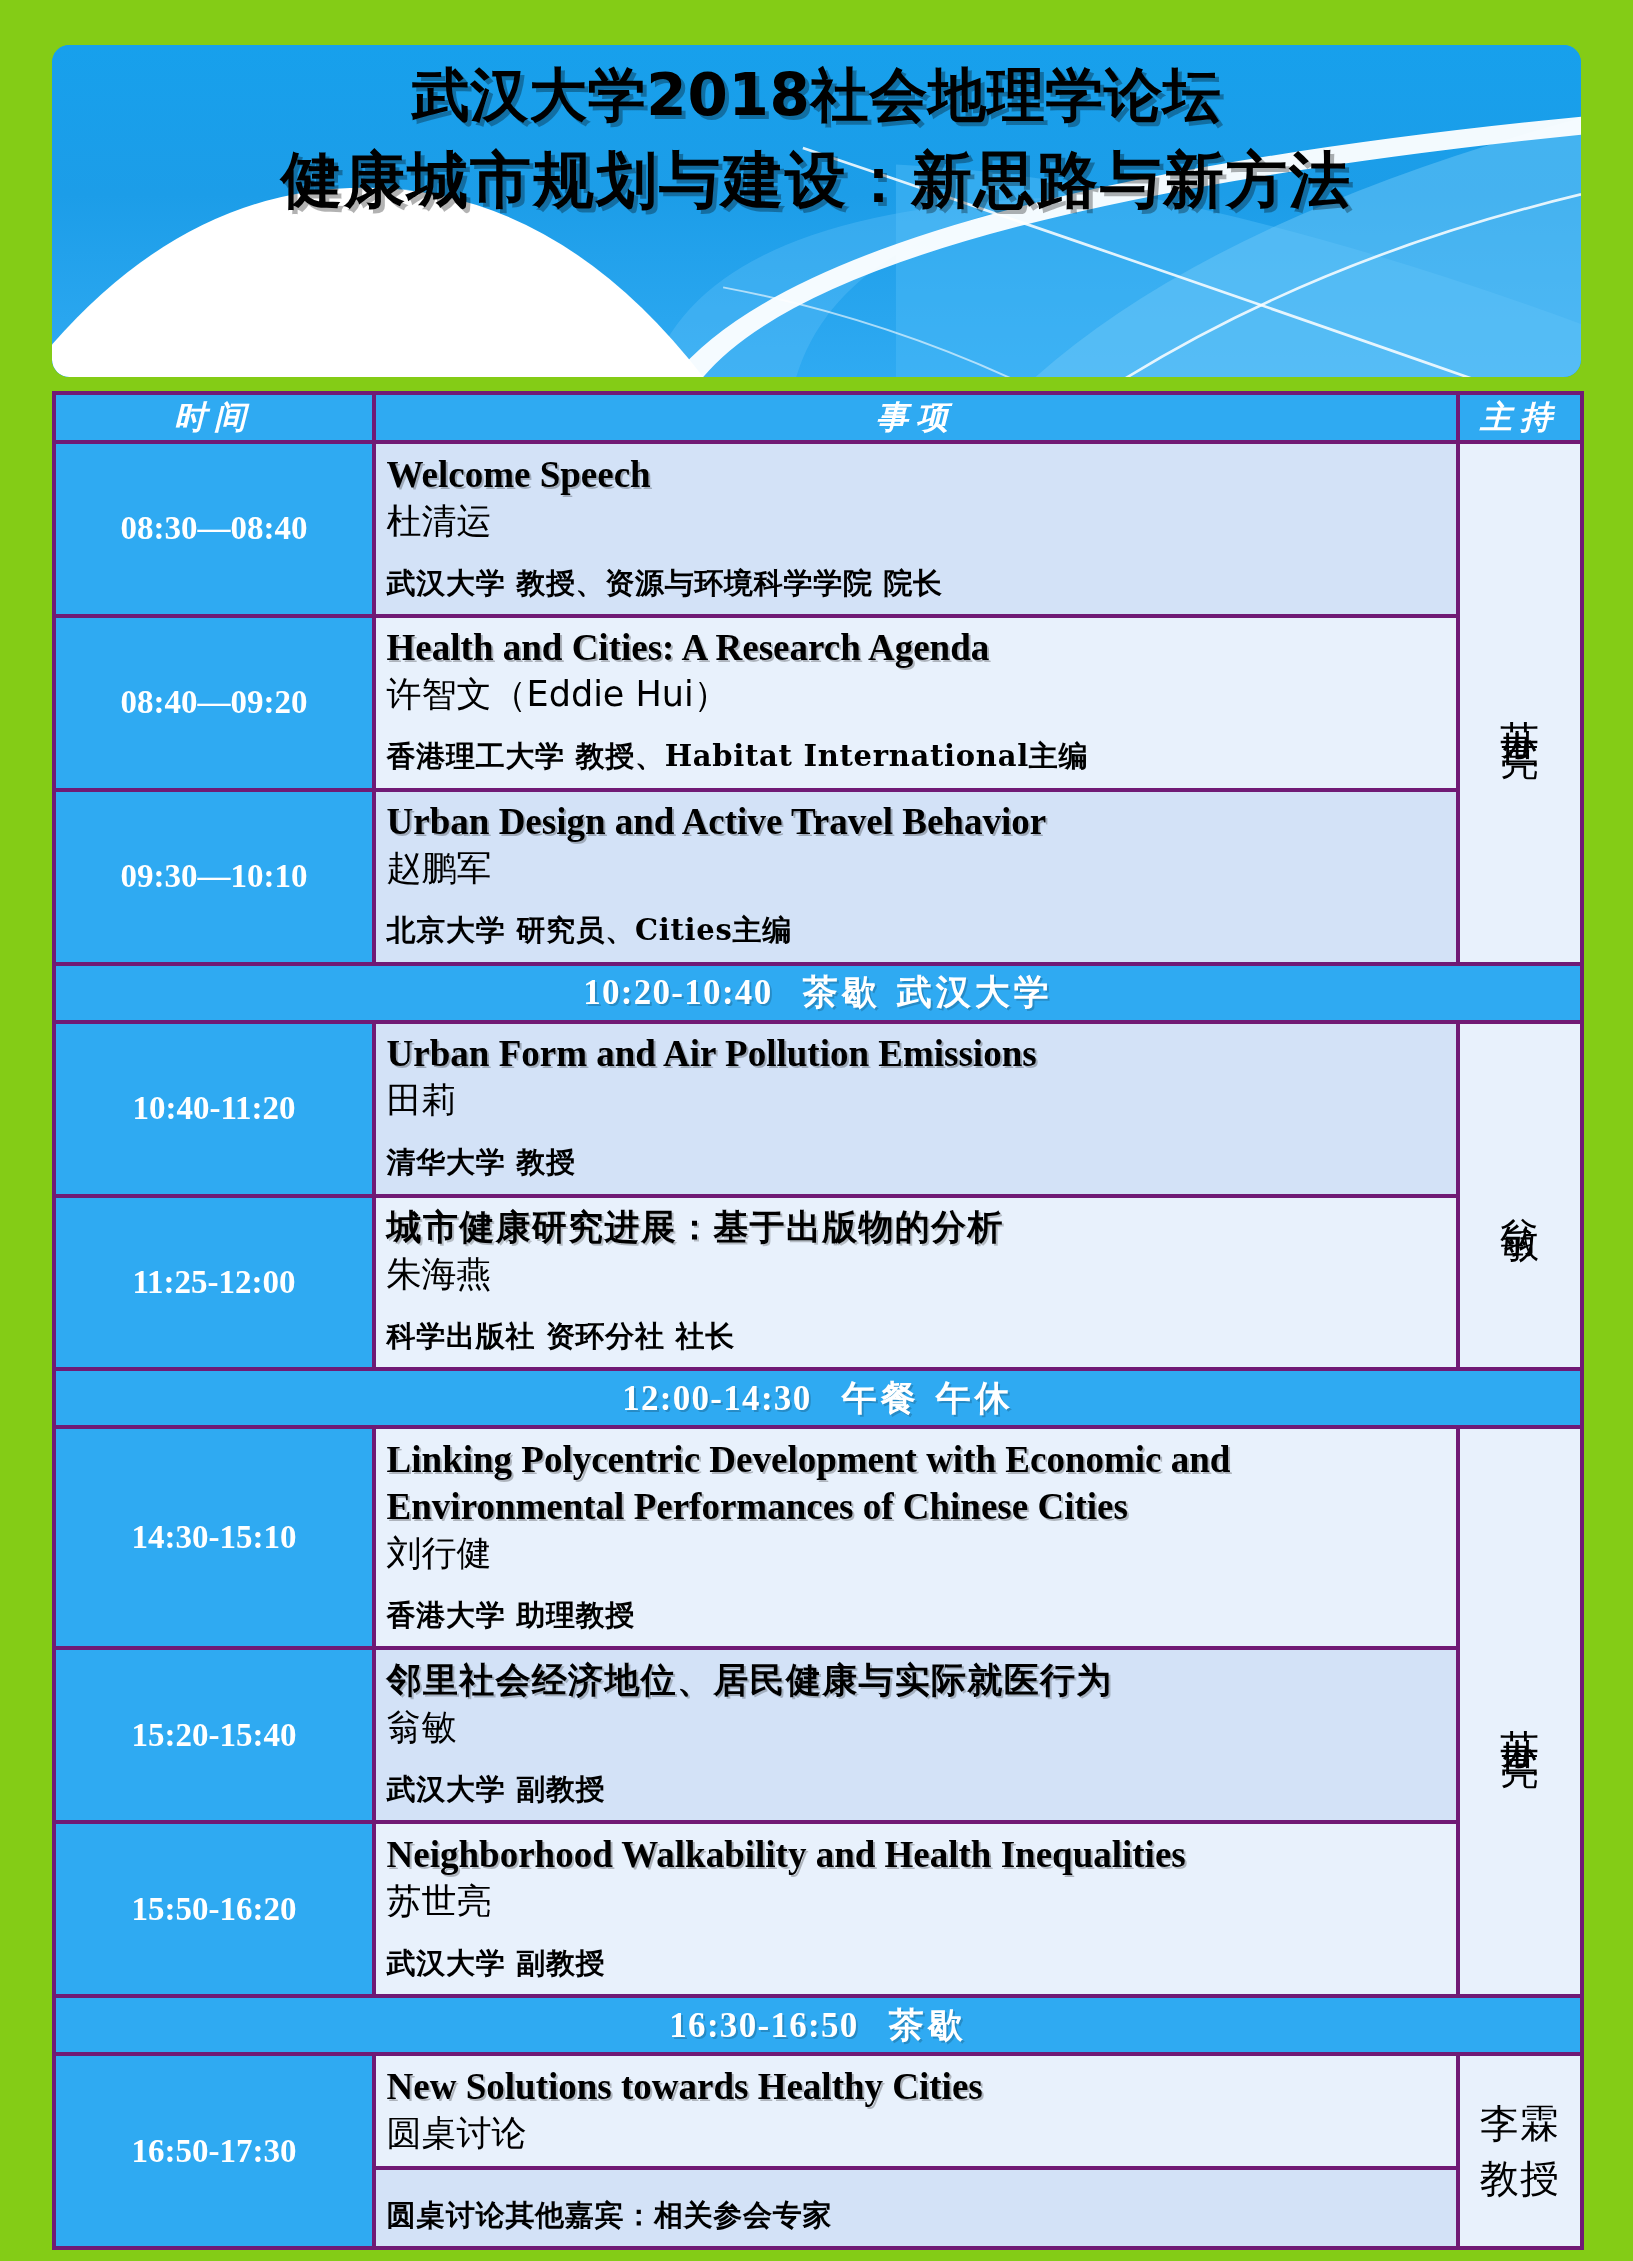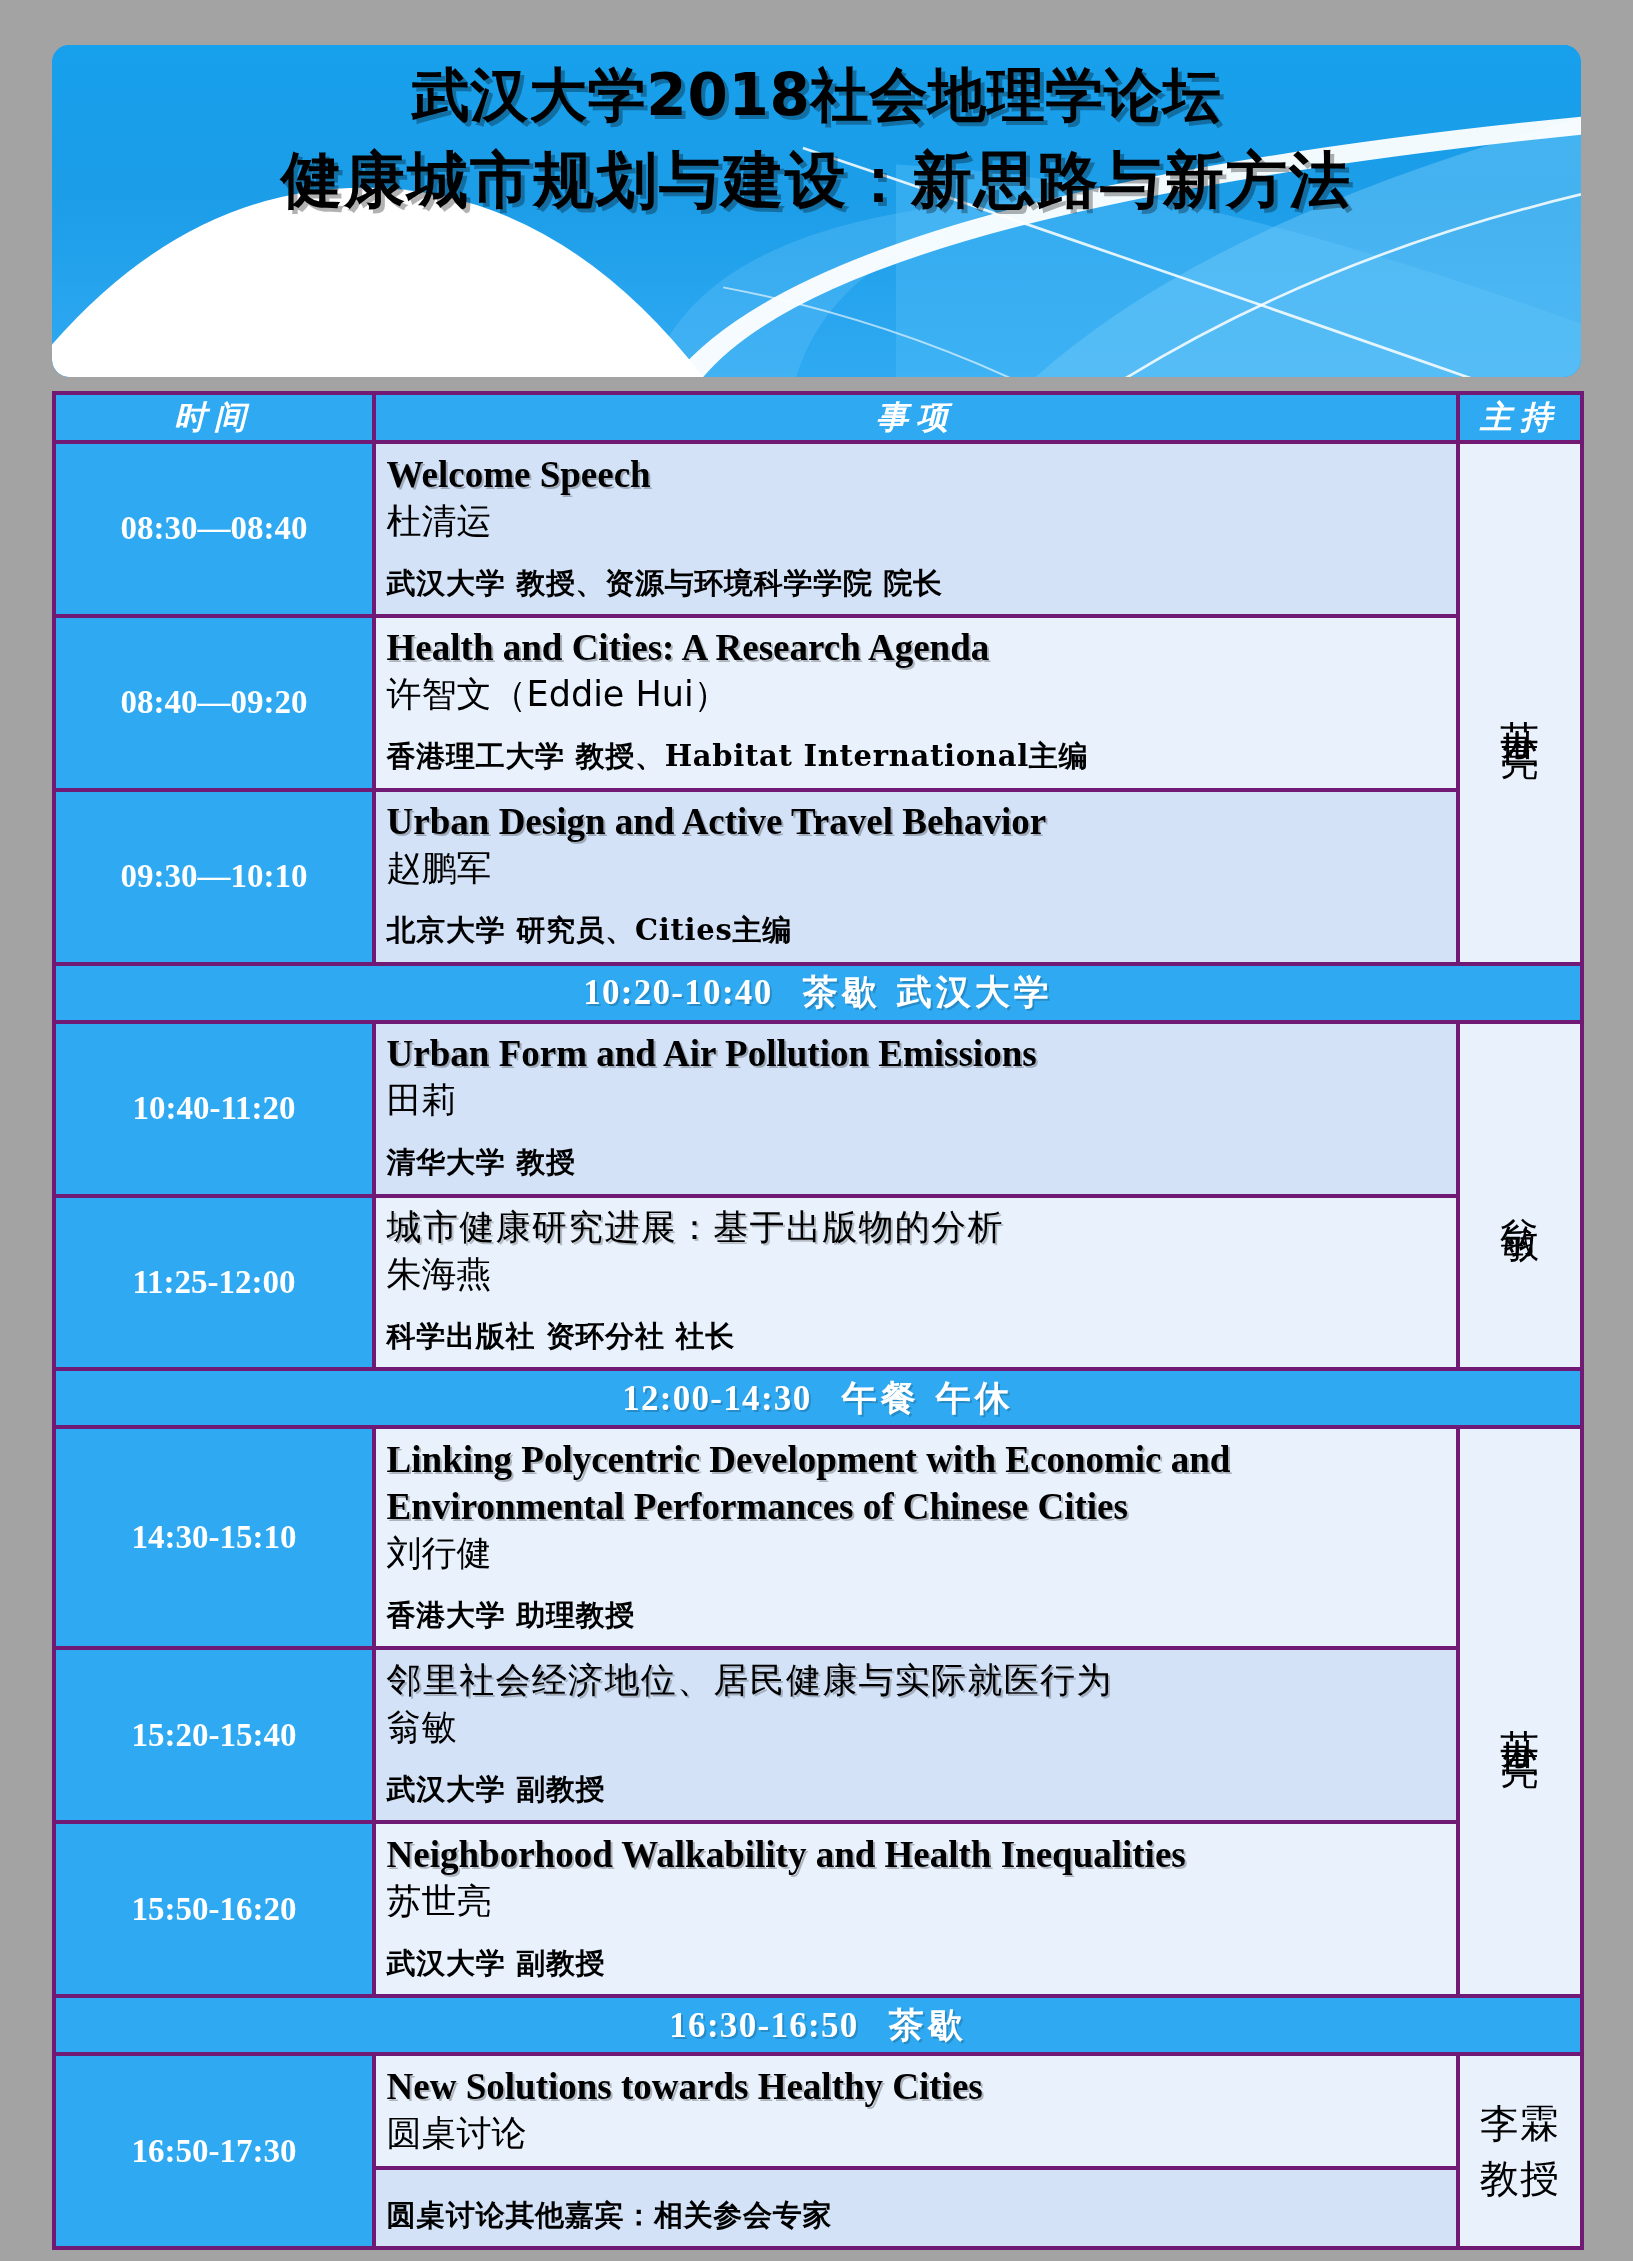--- a/index.html
+++ b/index.html
@@ -2,21 +2,21 @@
 <html style="font-size:10.6px"><head>
 <meta charset="utf-8">
 <style>
   * { box-sizing: border-box; margin: 0; padding: 0; }
   html, body {
     width: 1633px; height: 2261px;
     background: #ffffff;
     font-family: "Liberation Serif", "DejaVu Serif", serif;
     overflow: hidden;
   }
-  .poster { position: relative; width: 1633px; height: 2261px; background:#a3a3a3; }
+  .poster { position: relative; width: 1633px; height: 2261px; background:#84cc16; }
 
   
   .banner {
     position: absolute;
     left: 52px; top: 45px;
     width: 1529px; height: 332px;
     border-radius: 17.3px;
     overflow: hidden;
     background: linear-gradient(180deg,#17a0ec 0%, #1C9DE8 38%, #2AA9F2 100%);
   }
@@ -100,21 +100,21 @@
   .en-title {
     font-family: "Liberation Serif","DejaVu Serif",serif;
     font-weight: 700;
     font-size: 37px;
     line-height: 47px;
     color:#000;
     text-shadow: 2px 2px 0 rgba(0,0,0,0.25);
   }
   .cn-title {
     font-family: "DejaVu Sans","Liberation Sans",sans-serif;
-    font-weight: 400;
+    font-weight: 700;
     font-size: 35px;
     line-height: 47px;
     color:#000;
     letter-spacing: 1.3px;
     text-shadow: 2px 2px 0 rgba(0,0,0,0.22);
   }
   .speaker {
     font-family: "DejaVu Sans","Liberation Sans",sans-serif;
     font-weight: 500;
     font-size: 35px;

